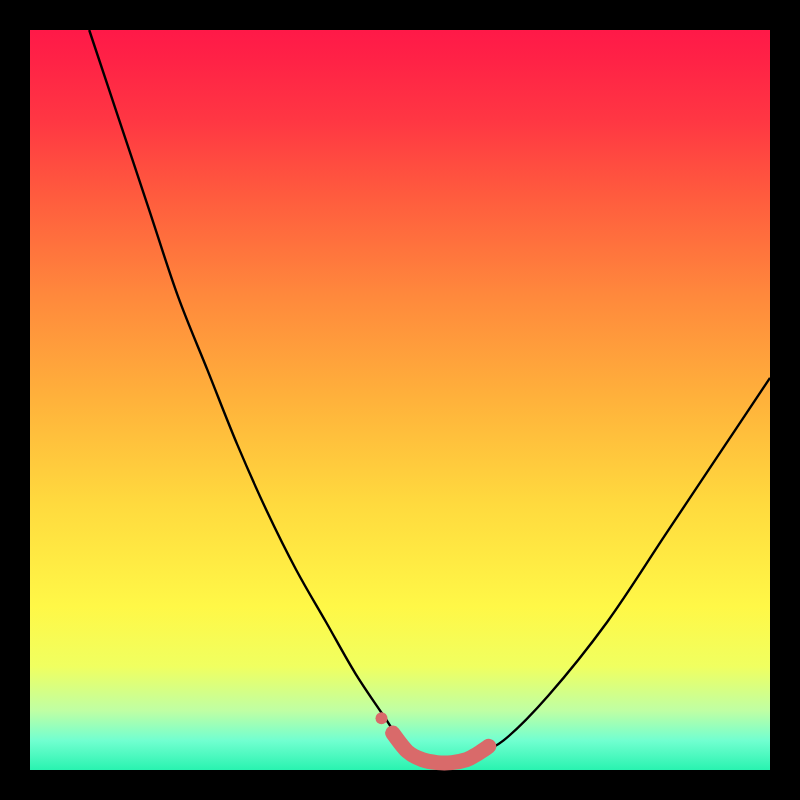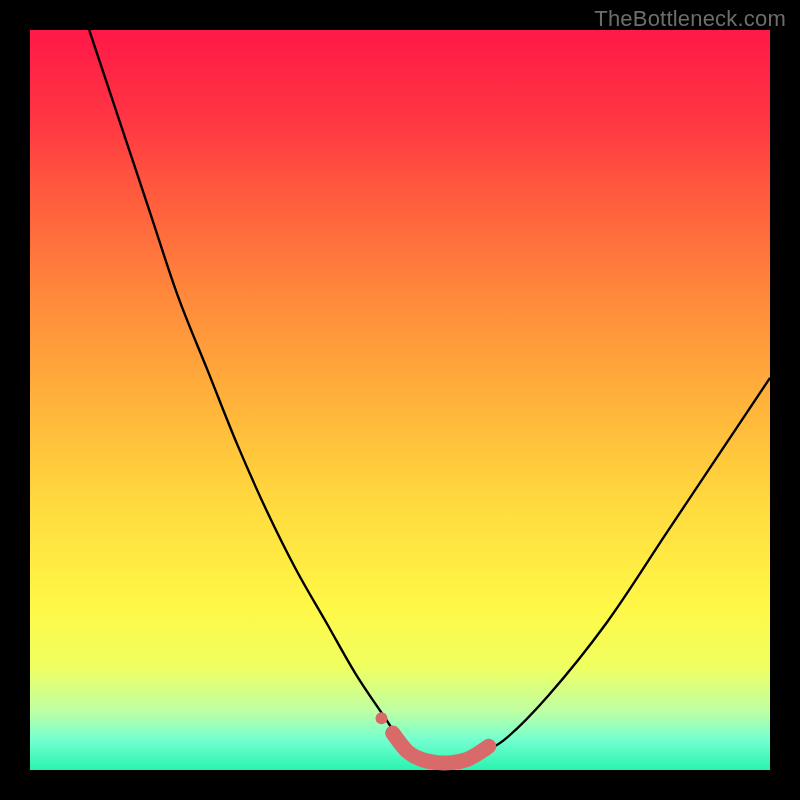--- a/index.html
+++ b/index.html
@@ -66,14 +66,13 @@
   <div class="plot-area"></div>
 
   <svg class="overlay" viewBox="0 0 740 740" preserveAspectRatio="none">
     <path fill="none" stroke="#000000" stroke-width="2.4" d="M 59.2 0.0 C 64.1 14.8, 78.9 59.2, 88.8 88.8 C 98.7 118.4, 108.5 148.0, 118.4 177.6 C 128.3 207.2, 138.1 239.3, 148.0 266.4 C 157.9 293.5, 167.7 315.7, 177.6 340.4 C 187.5 365.1, 197.3 391.0, 207.2 414.4 C 217.1 437.8, 226.9 460.0, 236.8 481.0 C 246.7 502.0, 256.5 521.7, 266.4 540.2 C 276.3 558.7, 286.1 574.7, 296.0 592.0 C 305.9 609.3, 315.7 627.8, 325.6 643.8 C 335.5 659.8, 347.8 677.1, 355.2 688.2 C 362.6 699.3, 365.1 704.2, 370.0 710.4 C 374.9 716.6, 378.6 721.5, 384.8 725.2 C 391.0 728.9, 399.6 731.4, 407.0 732.6 C 414.4 733.8, 423.0 733.8, 429.2 732.6 C 435.4 731.4, 436.6 728.9, 444.0 725.2 C 451.4 721.5, 461.3 720.3, 473.6 710.4 C 485.9 700.5, 500.7 685.7, 518.0 666.0 C 535.3 646.3, 557.5 619.1, 577.2 592.0 C 596.9 564.9, 616.7 532.8, 636.4 503.2 C 656.1 473.6, 678.3 440.3, 695.6 414.4 C 712.9 388.5, 732.6 358.9, 740.0 347.8" id="curve-path"></path>
     <g id="marker-group">
         <path d="M 362.6 703.0 C 365.1 706.1, 372.5 717.1, 377.4 721.5 C 382.3 725.9, 387.3 727.8, 392.2 729.6 C 397.1 731.5, 402.1 732.1, 407.0 732.6 C 411.9 733.1, 416.9 733.1, 421.8 732.6 C 426.7 732.1, 432.3 731.1, 436.6 729.6 C 440.9 728.2, 444.0 725.9, 447.7 723.7 C 451.4 721.5, 456.9 717.6, 458.8 716.3" fill="none" stroke="#d96a6a" stroke-width="15" stroke-linecap="round" stroke-linejoin="round"></path>
         <circle cx="351.5" cy="688.2" r="6" fill="#d96a6a"></circle>
       </g>
   </svg>
 
-  <div class="watermark">TheBottleneck.com</div>
 </div>
 
 </body></html>

